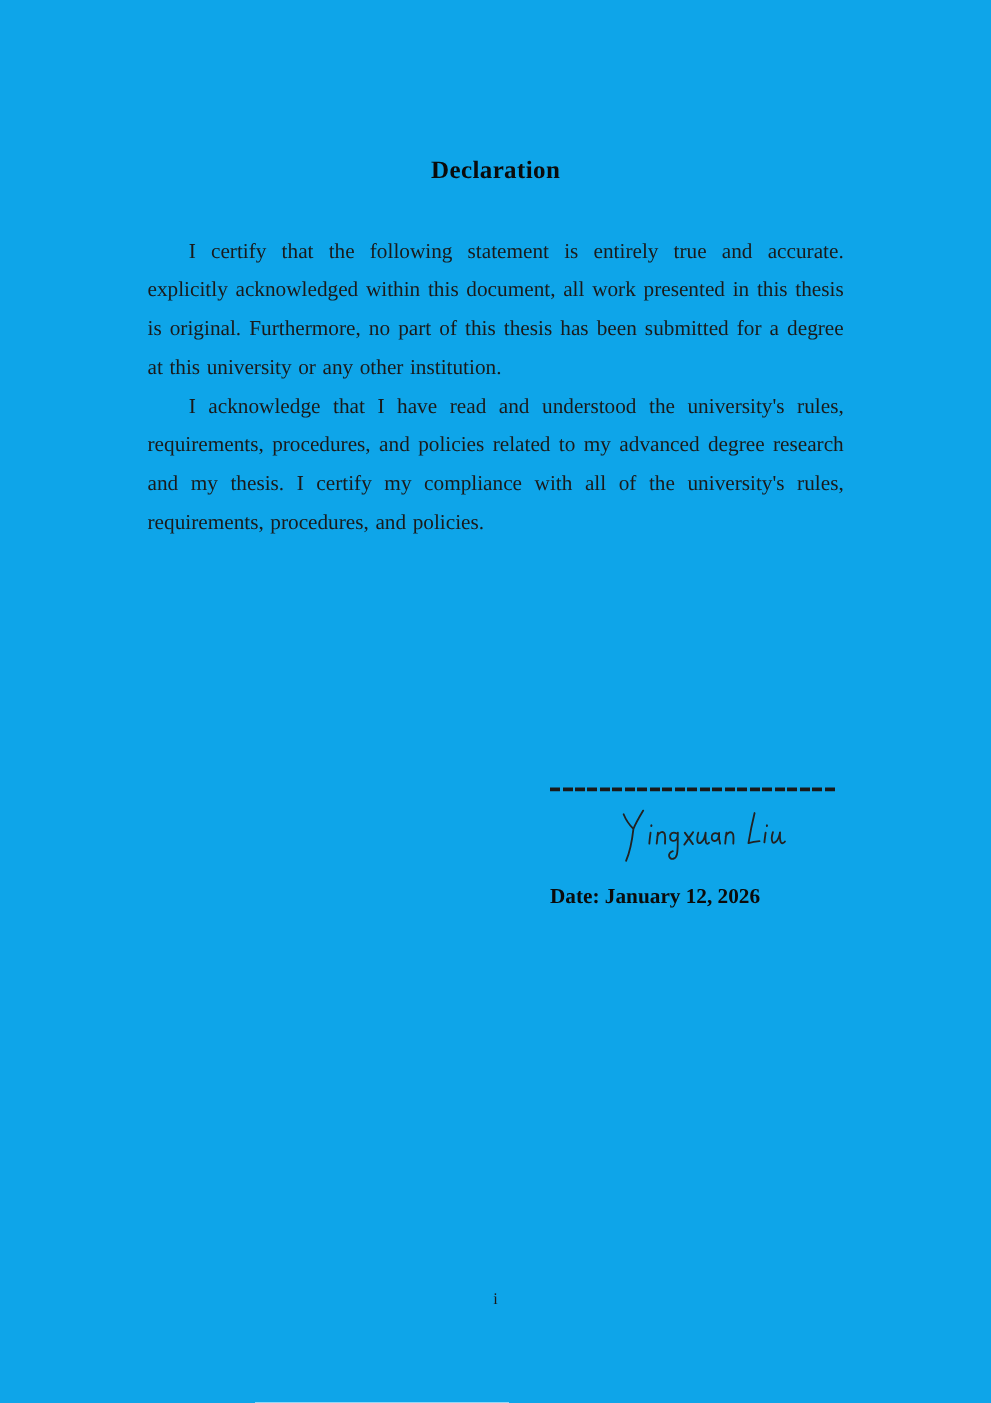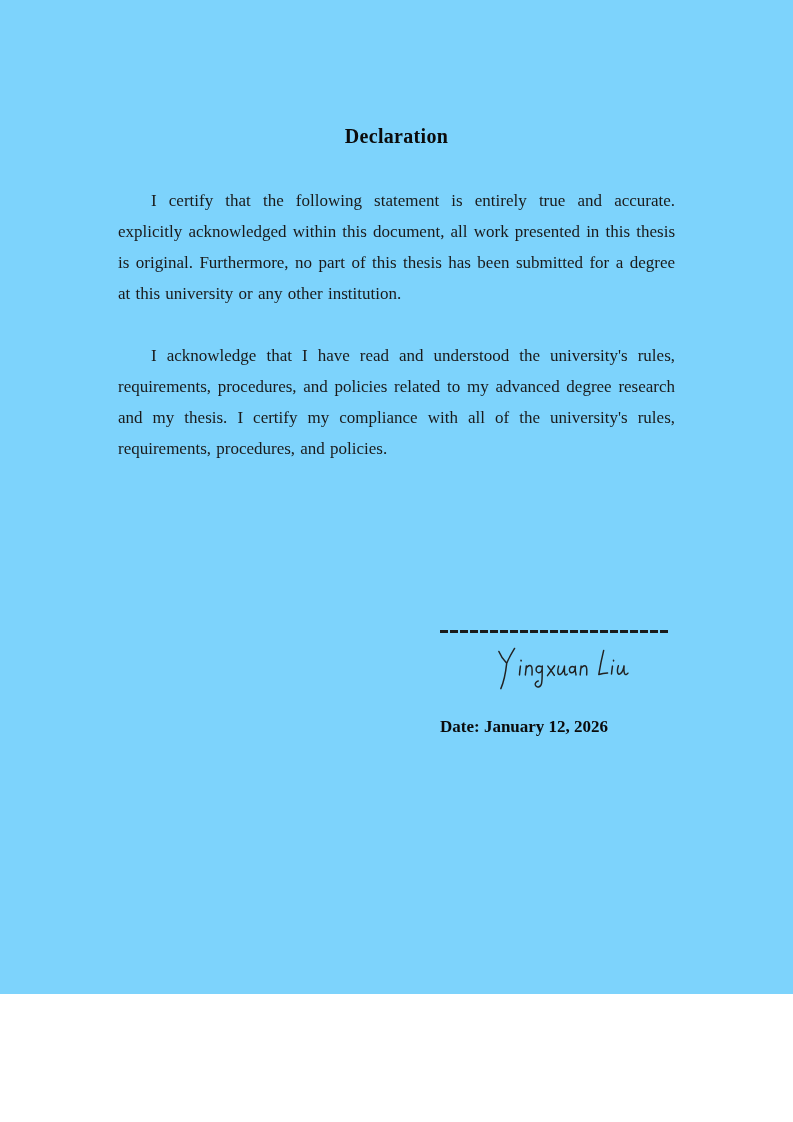--- a/index.html
+++ b/index.html
@@ -2,23 +2,23 @@
 <html><head>
 <meta charset="utf-8">
 <style>
   * { box-sizing: border-box; margin: 0; padding: 0; }
   html, body { background: #ffffff; }
   body { font-family: "Liberation Serif", "DejaVu Serif", serif; color: #141414; }
 
   .page {
     position: relative;
     width: 793px;
-    height: 994px;
+    height: 1122px;
     margin: 0 auto;
-    background: #7dd3fc;
+    background: #0ea5e9;
     overflow: hidden;
   }
 
   .content {
     position: absolute;
     left: 118px;
     top: 124px;
     width: 557px;
   }
 
@@ -33,21 +33,21 @@
 
   .body-para {
     font-size: 17px;
     line-height: 31px;
     text-align: justify;
     text-indent: 33px;
     color: #1a1a1a;
     word-spacing: 1px;
   }
   .para-1 { margin-top: 37px; }
-  .para-2 { margin-top: 31px; }
+  .para-2 { }
 
   .signature-block {
     position: absolute;
     left: 440px;
     top: 622px;
     width: 250px;
   }
 
   .signature-line {
     margin-top: 8px;
@@ -74,21 +74,21 @@
   }
   .handwritten-signature path {
     fill: none;
     stroke: #222222;
     stroke-width: 1.5;
     stroke-linecap: round;
     stroke-linejoin: round;
   }
 
   .date-label {
-    margin-top: 20px;
+    margin-top: 10px;
     font-size: 17px;
     font-weight: bold;
     color: #0b0b0b;
     line-height: 20px;
   }
 
   .page-number {
     position: absolute;
     left: 0;
     top: 1031px;

